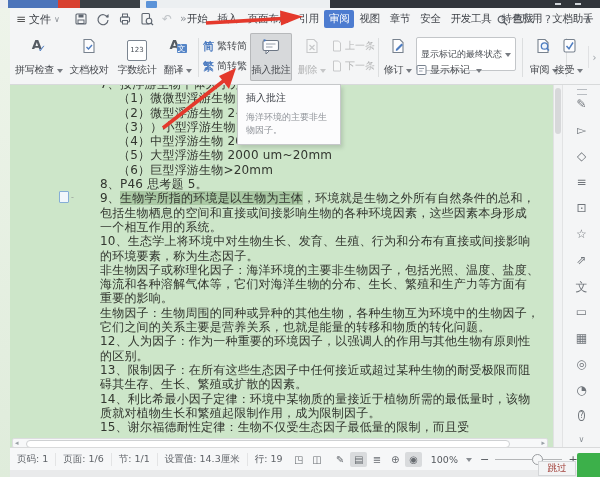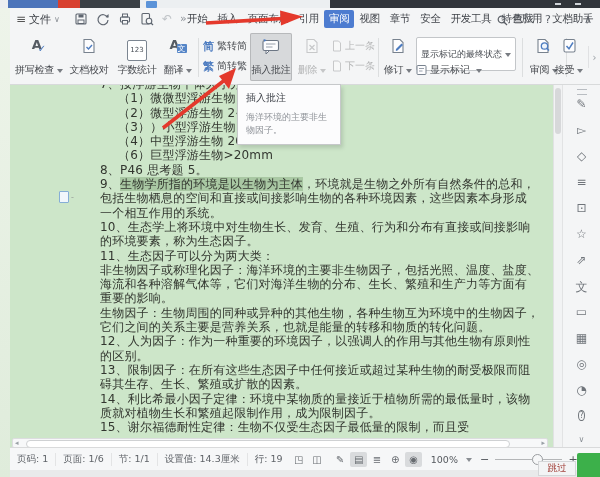--- a/index.html
+++ b/index.html
@@ -332,28 +332,28 @@
   </div>
 
   <div class="abs" id="docarea">
     <div id="textregion">
       <div id="linesWrap">
         <div class="dline">7、按浮游生物个体大小分类：</div>
         <div class="dline ind">（1）微微型浮游生物&lt;2 um</div>
         <div class="dline ind">（2）微型浮游生物 2~20 um</div>
         <div class="dline ind">（3））小型浮游生物 20~200 um</div>
         <div class="dline ind">（4）中型浮游生物 200~2000 um</div>
+        <div class="dline ind">（5）大型浮游生物 2000 um~20mm</div>
         <div class="dline ind">（6）巨型浮游生物&gt;20mm</div>
         <div class="dline">8、P46 思考题 5。</div>
         <div class="dline"><span>9、</span><span class="hl">生物学所指的环境是以生物为主体</span><span>，环境就是生物之外所有自然条件的总和，</span></div>
         <div class="dline">包括生物栖息的空间和直接或间接影响生物的各种环境因素，这些因素本身形成</div>
         <div class="dline">一个相互作用的系统。</div>
         <div class="dline">10、生态学上将环境中对生物生长、发育、生殖、行为和分布有直接或间接影响</div>
         <div class="dline">的环境要素，称为生态因子。</div>
-        <div class="dline">11、生态因子可以分为两大类：</div>
         <div class="dline">非生物因子或称理化因子：海洋环境的主要非生物因子，包括光照、温度、盐度、</div>
         <div class="dline">海流和各种溶解气体等，它们对海洋生物的分布、生长、繁殖和生产力等方面有</div>
         <div class="dline">重要的影响。</div>
         <div class="dline">生物因子：生物周围的同种或异种的其他生物，各种生物互为环境中的生物因子，</div>
         <div class="dline">它们之间的关系主要是营养关系，也就是能量的转移和物质的转化问题。</div>
         <div class="dline">12、人为因子：作为一种重要的环境因子，以强调人的作用与其他生物有原则性</div>
         <div class="dline">的区别。</div>
         <div class="dline">13、限制因子：在所有这些生态因子中任何接近或超过某种生物的耐受极限而阻</div>
         <div class="dline">碍其生存、生长、繁殖或扩散的因素。</div>
         <div class="dline">14、利比希最小因子定律：环境中某物质的量接近于植物所需的最低量时，该物</div>

